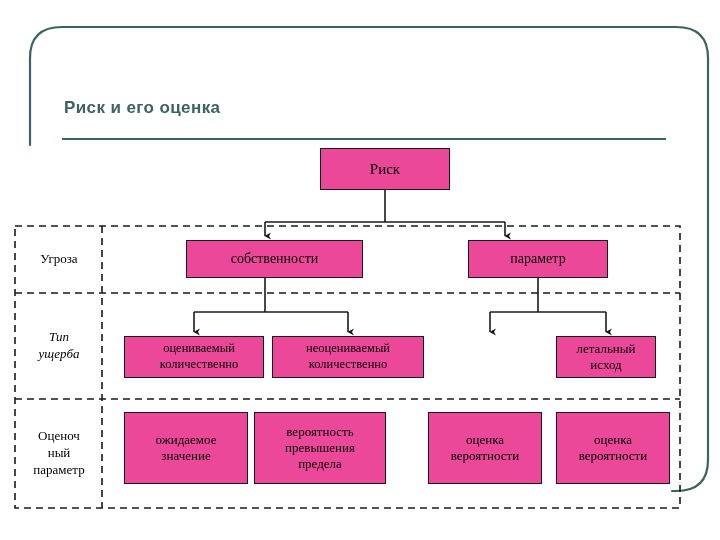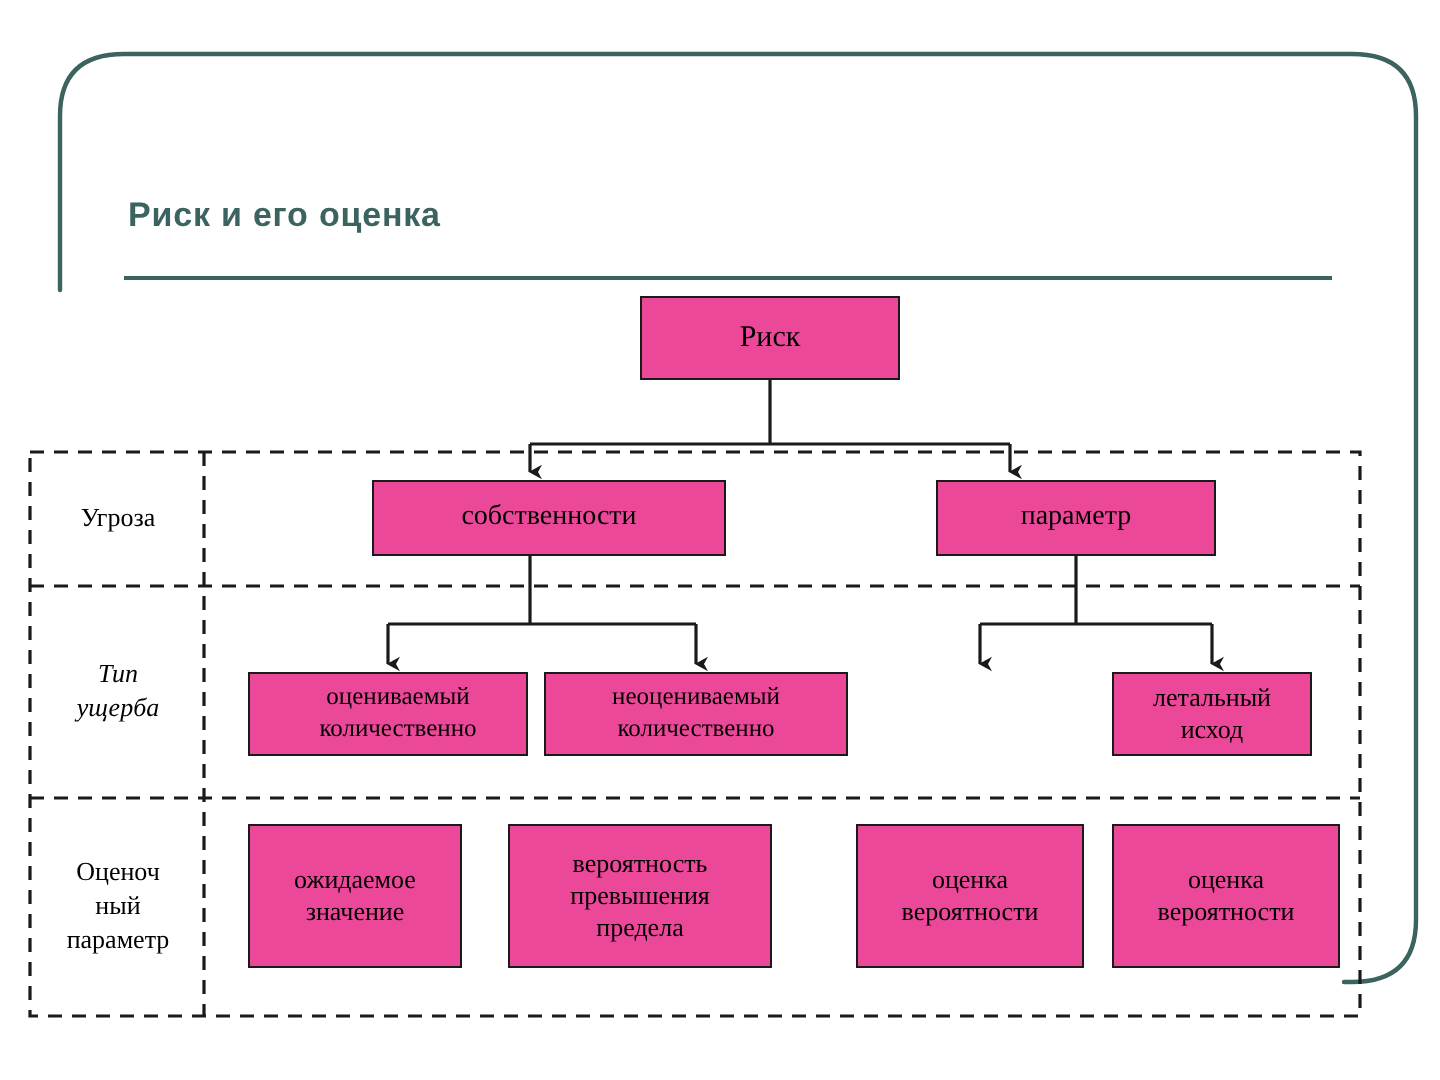--- a/index.html
+++ b/index.html
@@ -64,21 +64,21 @@
 
   #node-risk{left:320px;top:148px;width:130px;height:42px;font-size:15px;}
   #node-property{left:186px;top:240px;width:177px;height:38px;font-size:14px;}
   #node-organism{left:468px;top:240px;width:140px;height:38px;font-size:14px;}
 
   #node-quant{left:124px;top:336px;width:140px;height:42px;font-size:12.5px;padding-left:10px;}
   #node-nonquant{left:272px;top:336px;width:152px;height:42px;font-size:12.5px;}
   #node-health{left:440px;top:336px;width:100px;height:42px;font-size:13px;}
   #node-lethal{left:556px;top:336px;width:100px;height:42px;font-size:13px;align-items:center;}
 
-  #node-expected{left:124px;top:412px;width:107px;height:72px;font-size:13px;}
+  #node-expected{left:124px;top:412px;width:124px;height:72px;font-size:13px;}
   #node-exceed{left:254px;top:412px;width:132px;height:72px;font-size:13px;}
   #node-prob1{left:428px;top:412px;width:114px;height:72px;font-size:13px;}
   #node-prob2{left:556px;top:412px;width:114px;height:72px;font-size:13px;}
 
   
   .rowlabel{
     position:absolute;
     box-sizing:border-box;
     display:flex;
     align-items:center;

